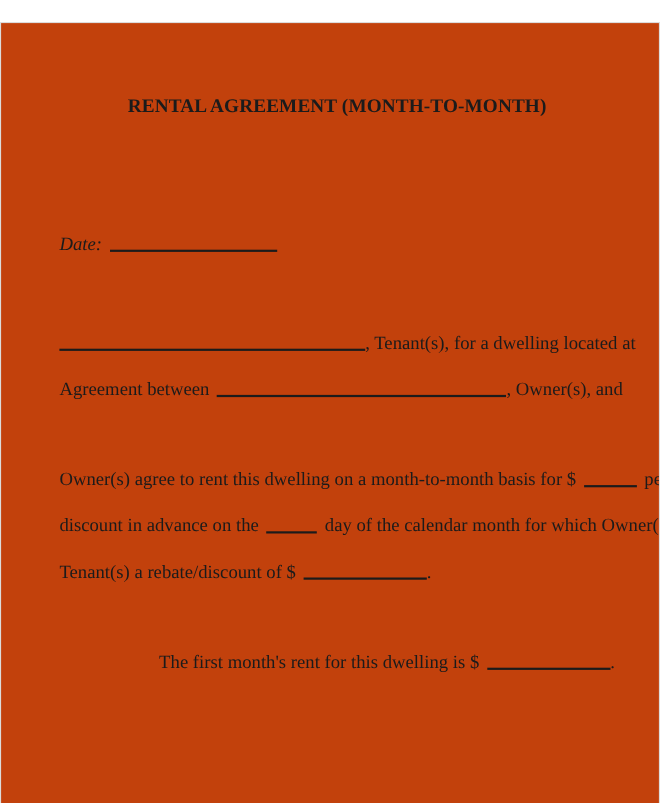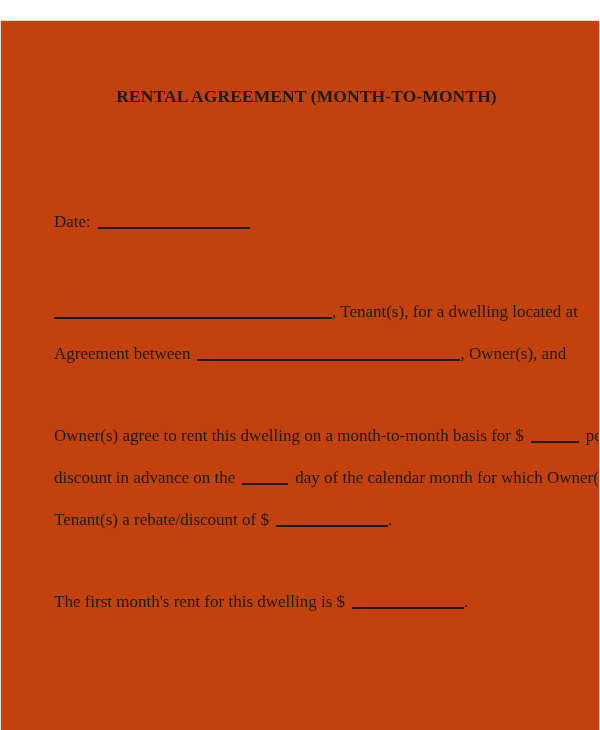--- a/index.html
+++ b/index.html
@@ -25,35 +25,37 @@
     font-size: 17.5px;
     font-weight: bold;
     text-align: center;
     line-height: 26px;
     letter-spacing: 0.1px;
   }
   .date-line {
     margin-top: 100px;
     line-height: 26px;
     white-space: nowrap;
+    font-style: italic;
   }
   .para {
     white-space: nowrap;
   }
   .para .line {
     line-height: 42px;
     height: 42px;
   }
   .parties-para { margin-top: 56px; }
   .terms-para   { margin-top: 40px; }
   .first-month-line {
     margin-top: 40px;
     line-height: 42px;
     height: 42px;
     white-space: nowrap;
+    text-align: right;
   }
   .blank {
     display: inline-block;
     height: 0.85em;
     border-bottom: 2px solid #1b1b1b;
     position: relative;
     top: 2px;
   }
   .gap-l { margin-left: 7px; }
   .gap-r { margin-right: 7px; }

